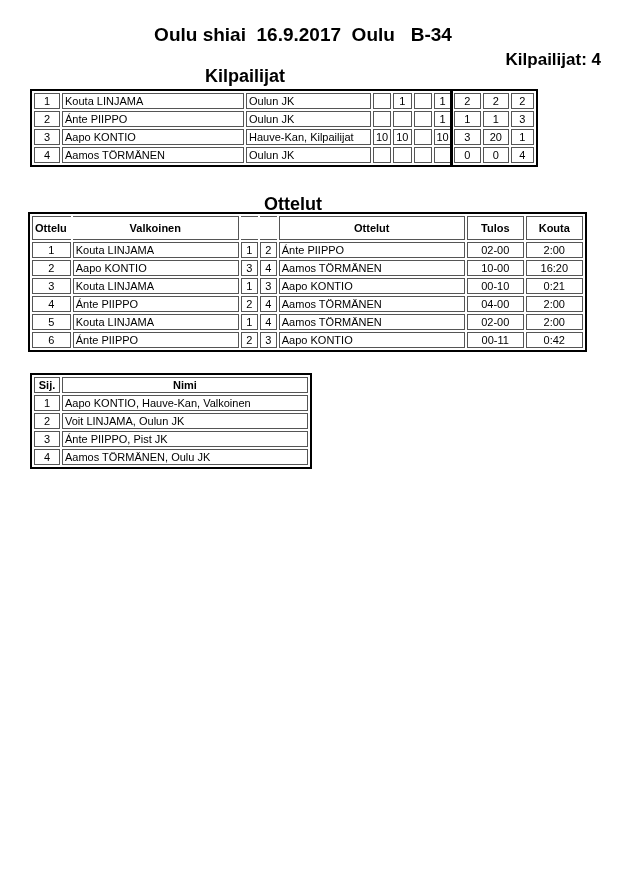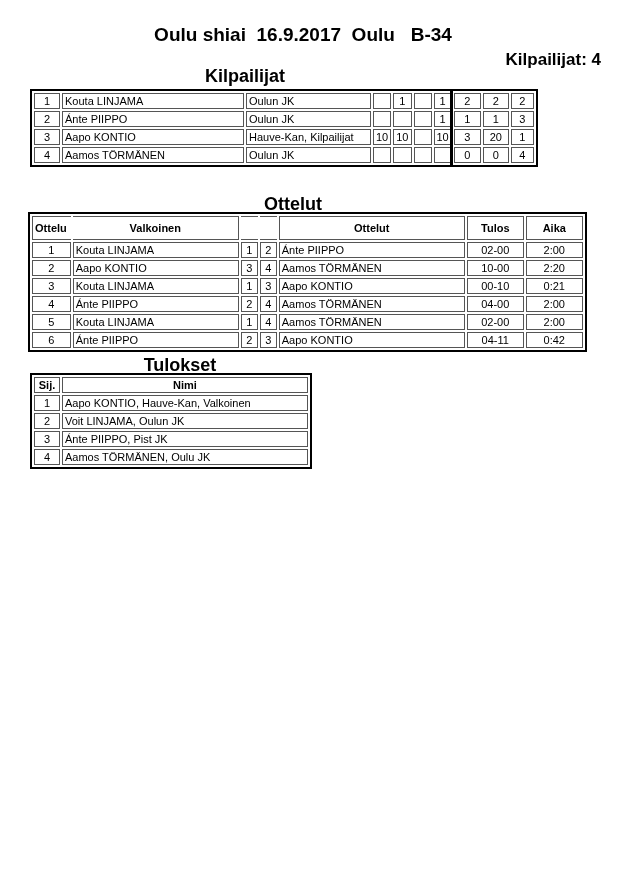--- a/index.html
+++ b/index.html
@@ -182,39 +182,39 @@
           <col class="t2-aika">
       </colgroup>
       <tbody>
           <tr>
         <th class="overflow-head">Ottelu</th>
         <th class="nbl">Valkoinen</th>
         <th class="grp"></th>
         <th class="grp"></th>
         <th>Ottelut</th>
         <th>Tulos</th>
-        <th>Aika</th>
+        <th>Kouta</th>
       </tr>
       <tr>
         <td>1</td>
         <td class="lft">Kouta LINJAMA</td>
         <td>1</td>
         <td>2</td>
         <td class="lft">Ánte PIIPPO</td>
         <td>02-00</td>
         <td>2:00</td>
       </tr>
       <tr>
         <td>2</td>
         <td class="lft">Aapo KONTIO</td>
         <td>3</td>
         <td>4</td>
         <td class="lft">Aamos TÖRMÄNEN</td>
         <td>10-00</td>
-        <td>2:20</td>
+        <td>16:20</td>
       </tr>
       <tr>
         <td>3</td>
         <td class="lft">Kouta LINJAMA</td>
         <td>1</td>
         <td>3</td>
         <td class="lft">Aapo KONTIO</td>
         <td>00-10</td>
         <td>0:21</td>
       </tr>
@@ -235,28 +235,27 @@
         <td class="lft">Aamos TÖRMÄNEN</td>
         <td>02-00</td>
         <td>2:00</td>
       </tr>
       <tr>
         <td>6</td>
         <td class="lft">Ánte PIIPPO</td>
         <td>2</td>
         <td>3</td>
         <td class="lft">Aapo KONTIO</td>
-        <td>04-11</td>
+        <td>00-11</td>
         <td>0:42</td>
       </tr>
     </tbody>
       </table>
   </div>
 
-  <div class="abs section-heading h-tulokset">Tulokset</div>
 
   <div class="tblwrap w-results">
     <table>
       <colgroup>
           <col class="t3-sij">
           <col class="t3-nimi">
         </colgroup>
       <tbody>
           <tr>
         <th>Sij.</th>

